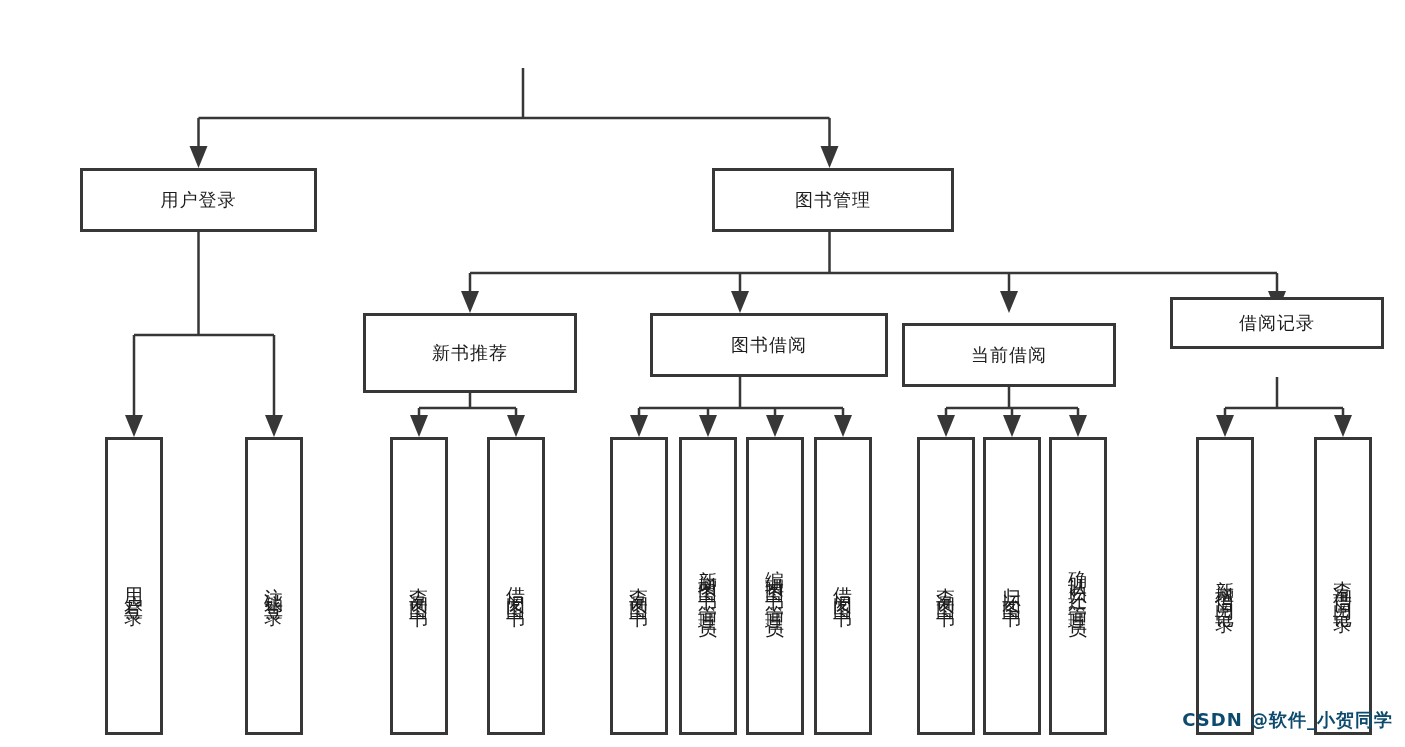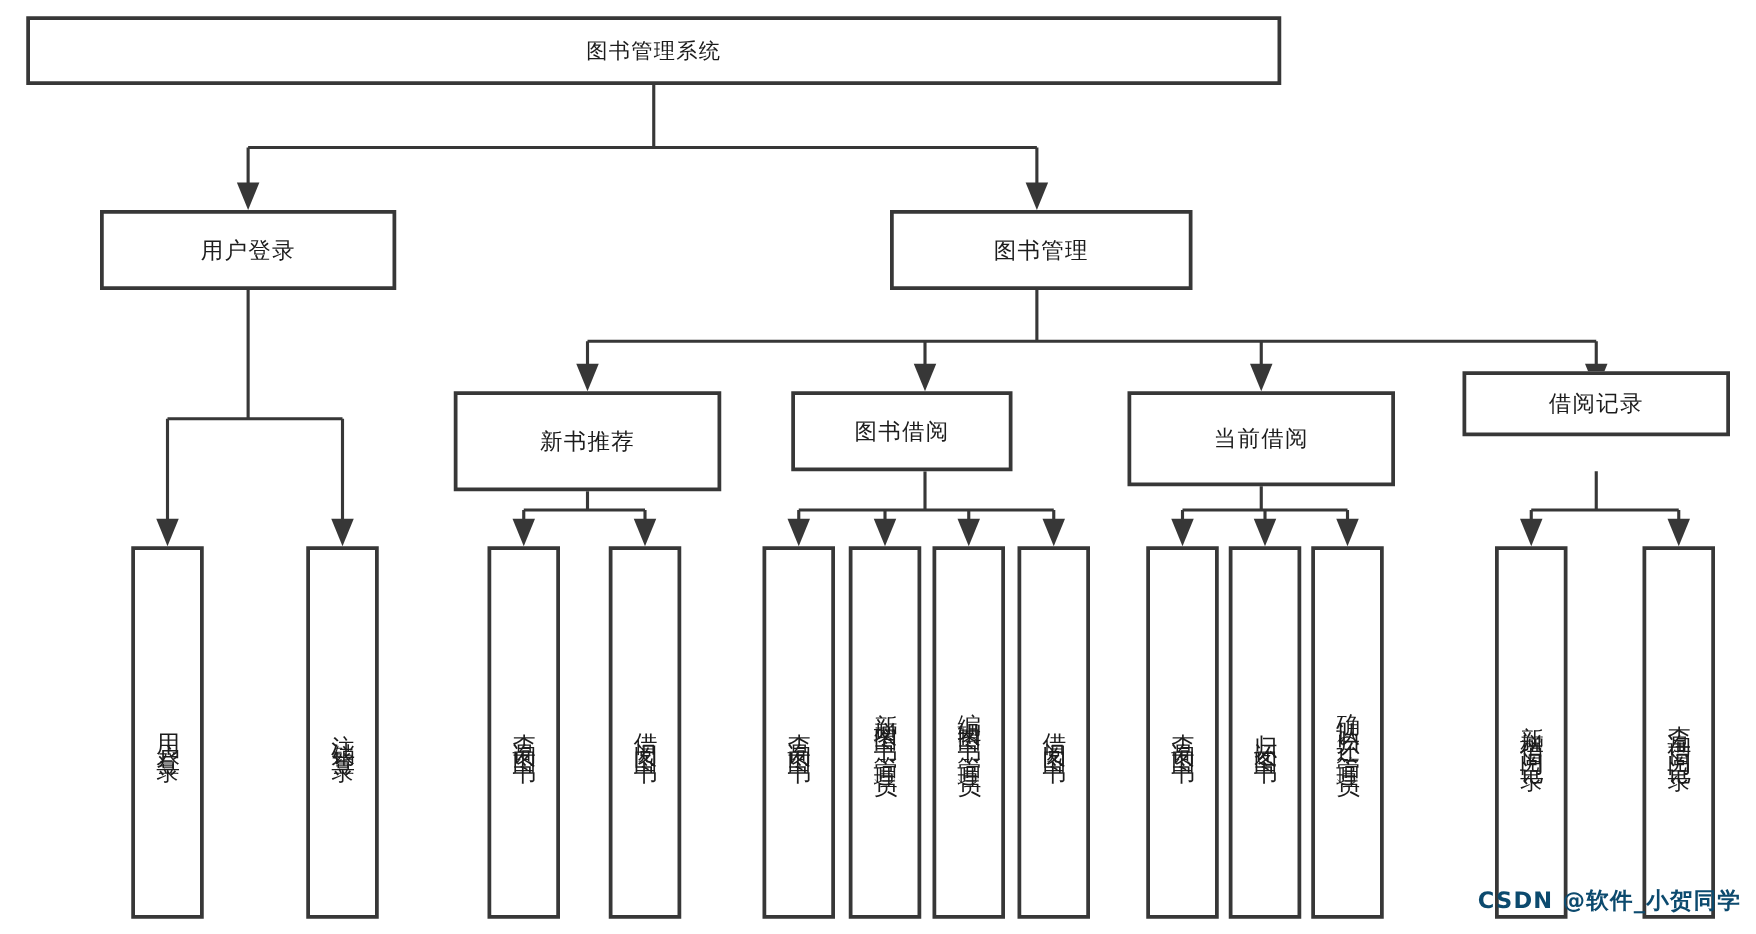--- a/index.html
+++ b/index.html
@@ -47,38 +47,35 @@
       <path d="M766 415 L784 415 L775 437 Z"></path>
       <path d="M834 415 L852 415 L843 437 Z"></path>
       <path d="M937 415 L955 415 L946 437 Z"></path>
       <path d="M1003 415 L1021 415 L1012 437 Z"></path>
       <path d="M1069 415 L1087 415 L1078 437 Z"></path>
       <path d="M1216 415 L1234 415 L1225 437 Z"></path>
       <path d="M1334 415 L1352 415 L1343 437 Z"></path>
     </g>
   </svg>
 
-  <div class="node h root" style="left:21px;top:13px;width:1004px;height:55px">
-    <span>图书管理系统</span>
-  </div>
 
   <div class="node h" style="left:80px;top:168px;width:237px;height:64px">
     <span>用户登录</span>
   </div>
   <div class="node h" style="left:712px;top:168px;width:242px;height:64px">
     <span>图书管理</span>
   </div>
 
   <div class="node h" style="left:363px;top:313px;width:214px;height:80px">
     <span>新书推荐</span>
   </div>
-  <div class="node h" style="left:633px;top:313px;width:177px;height:64px">
+  <div class="node h" style="left:650px;top:313px;width:238px;height:64px">
     <span>图书借阅</span>
   </div>
-  <div class="node h" style="left:902px;top:313px;width:214px;height:76px">
+  <div class="node h" style="left:902px;top:323px;width:214px;height:64px">
     <span>当前借阅</span>
   </div>
   <div class="node h" style="left:1170px;top:297px;width:214px;height:52px">
     <span>借阅记录</span>
   </div>
 
   <div class="node v" style="left:105px;top:437px;width:58px;height:298px">
     <span>用户登录</span>
   </div>
   <div class="node v" style="left:245px;top:437px;width:58px;height:298px">

